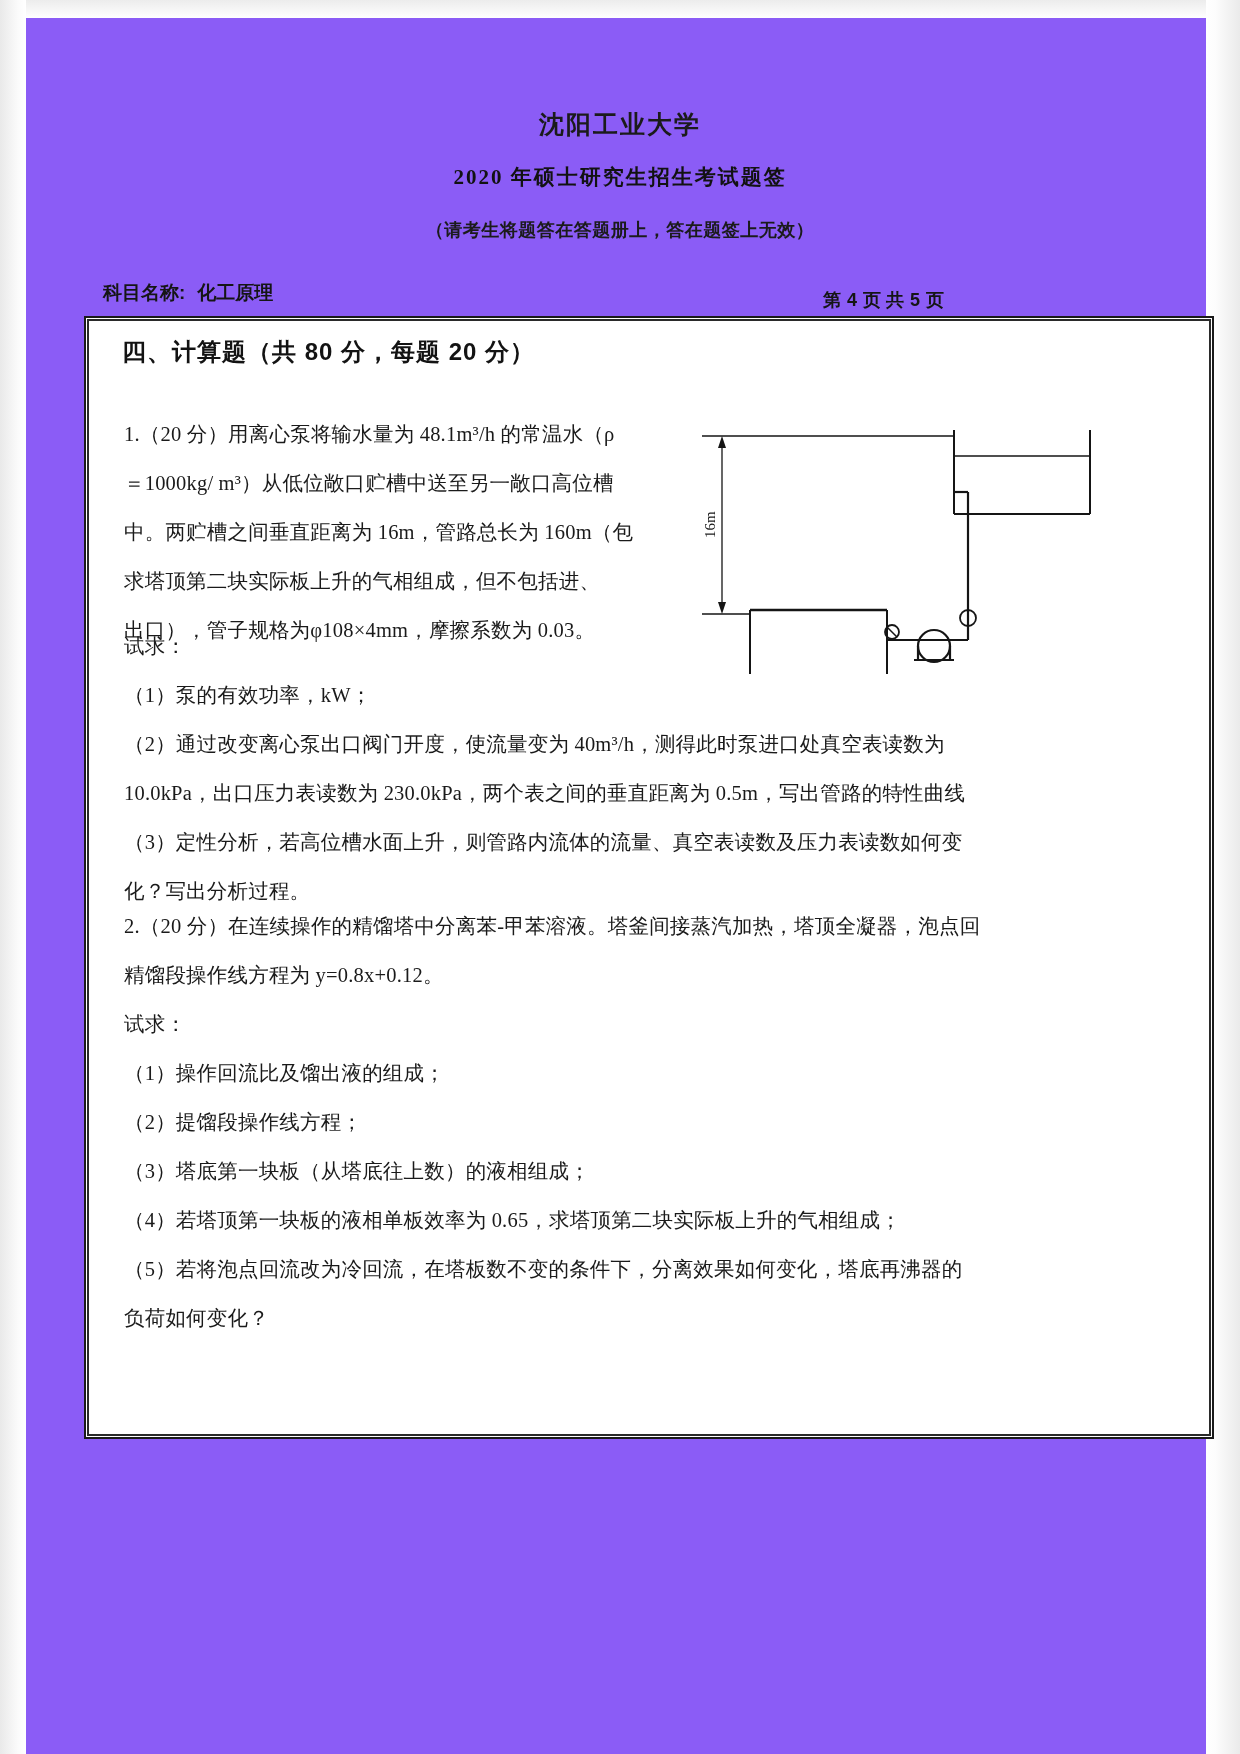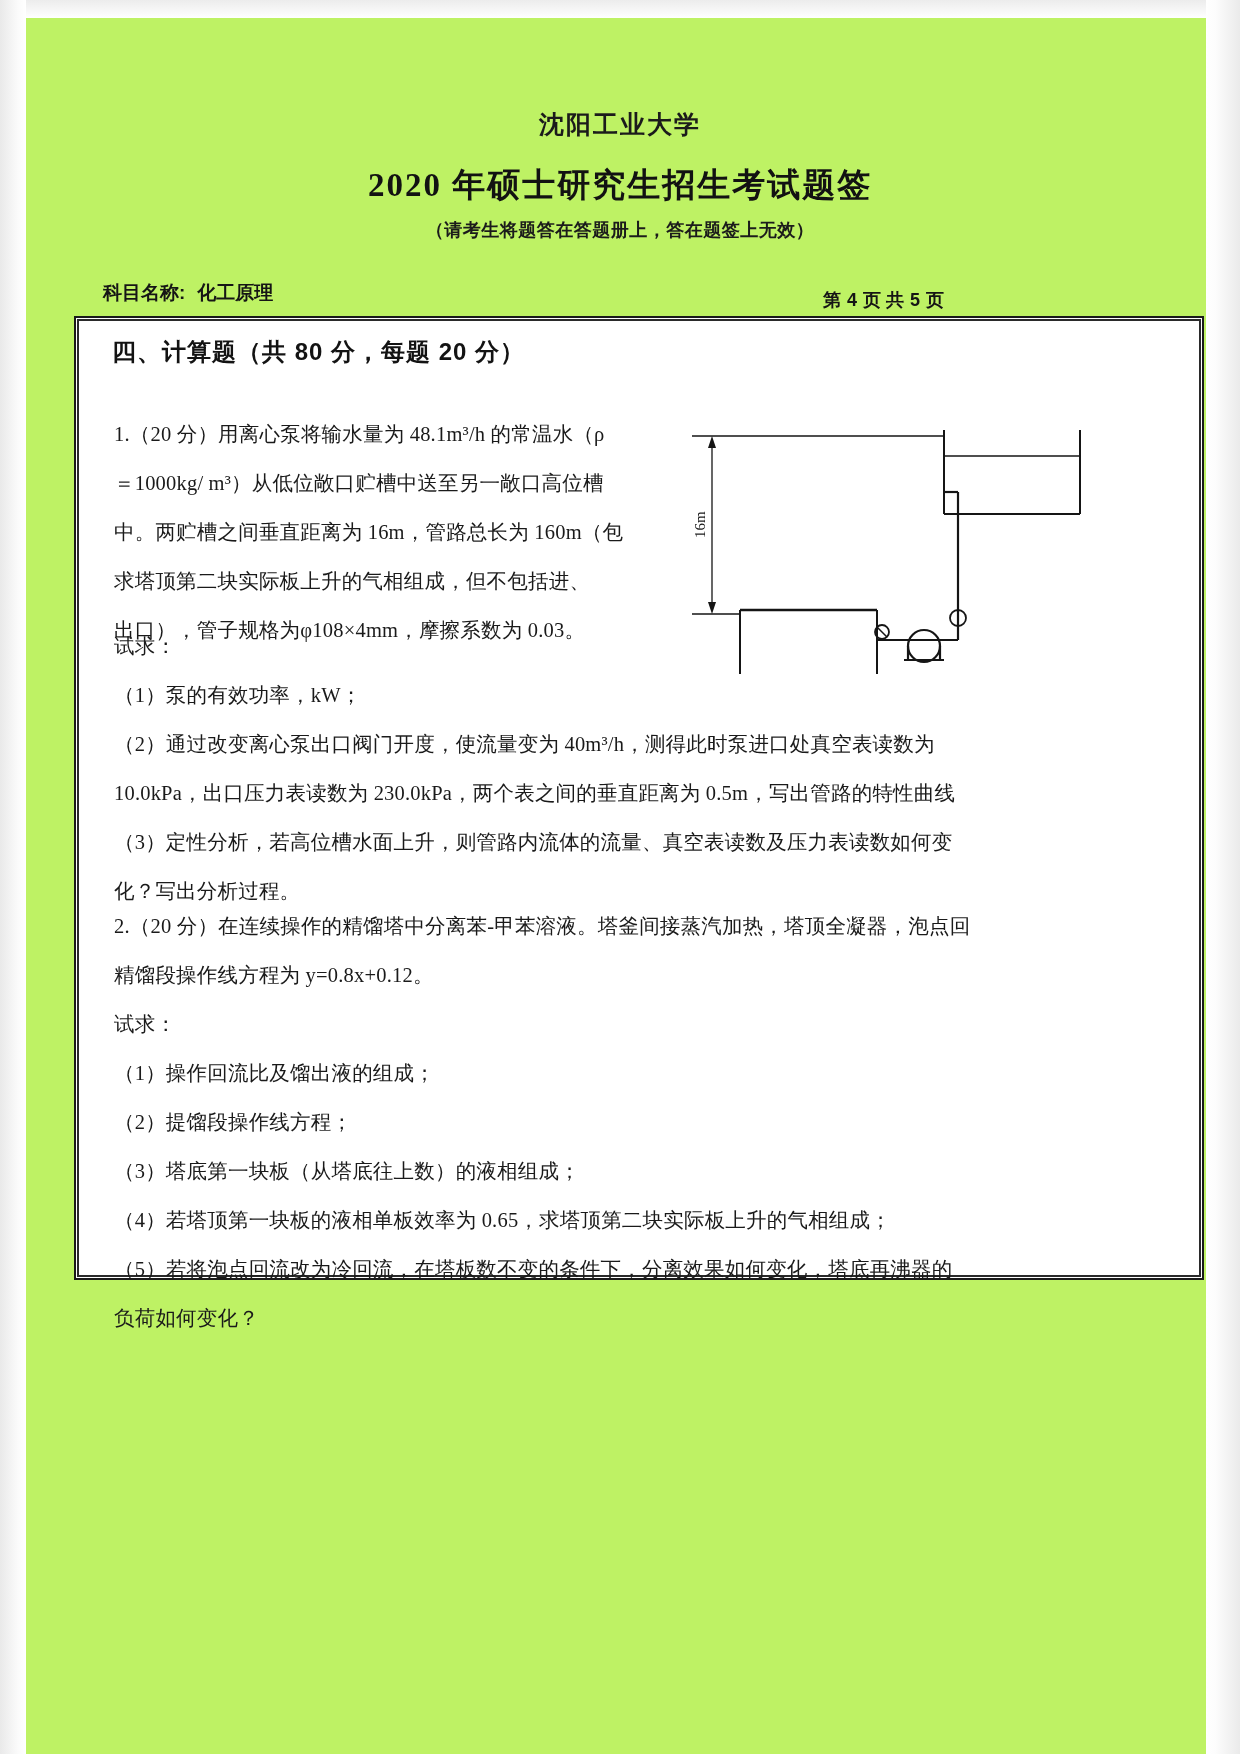--- a/index.html
+++ b/index.html
@@ -6,21 +6,21 @@
   body {
     width:1240px; height:1754px;
     background:#ffffff;
     font-family:"Liberation Serif","DejaVu Serif",serif;
     color:#141414;
     position:relative;
     overflow:hidden;
   }
   .page {
     position:absolute; inset:0;
-    background:#bef264;
+    background:#8b5cf6;
   }
   
   .scan-edge-left  { position:absolute; left:0;  top:0; width:26px;  height:100%;
                      background:linear-gradient(90deg,#e9e9e9 0%,#fbfbfb 70%,#ffffff 100%); }
   .scan-edge-right { position:absolute; right:0; top:0; width:34px;  height:100%;
                      background:linear-gradient(270deg,#eaeaea 0%,#fcfcfc 70%,#ffffff 100%); }
   .scan-edge-top   { position:absolute; left:0; top:0; width:100%; height:18px;
                      background:linear-gradient(180deg,#ececec 0%,#ffffff 100%); }
 
   .univ-name {
@@ -30,21 +30,21 @@
     font-weight:bold;
     font-size:25px;
     letter-spacing:2px;
     color:#1b1b1b;
   }
   .exam-title {
     position:absolute; top:163px; left:0; width:100%;
     text-align:center;
     font-family:"Liberation Serif","DejaVu Serif",serif;
     font-weight:bold;
-    font-size:33px;
+    font-size:21px;
     letter-spacing:2px;
     color:#121212;
   }
   .exam-note {
     position:absolute; top:218px; left:0; width:100%;
     text-align:center;
     font-family:"Liberation Sans","DejaVu Sans",sans-serif;
     font-weight:bold;
     font-size:18px;
     letter-spacing:0.5px;
@@ -67,22 +67,22 @@
     font-family:"Liberation Sans","DejaVu Sans",sans-serif;
     font-weight:bold;
     font-size:18px;
     color:#151515;
     white-space:nowrap;
   }
   .page-indicator span { margin:0 3px; }
 
   .content-box {
     position:absolute;
-    left:74px; top:316px;
-    width:1130px; height:964px;
+    left:84px; top:316px;
+    width:1130px; height:1123px;
     border:2px solid #1a1a1a;
     box-shadow:inset 0 0 0 1px #ffffff, inset 0 0 0 3px #2a2a2a;
     background:#ffffff;
     box-sizing:border-box;
   }
 
   .section-heading {
     position:absolute; left:36px; top:18px;
     font-family:"Liberation Sans","DejaVu Sans",sans-serif;
     font-weight:bold;

